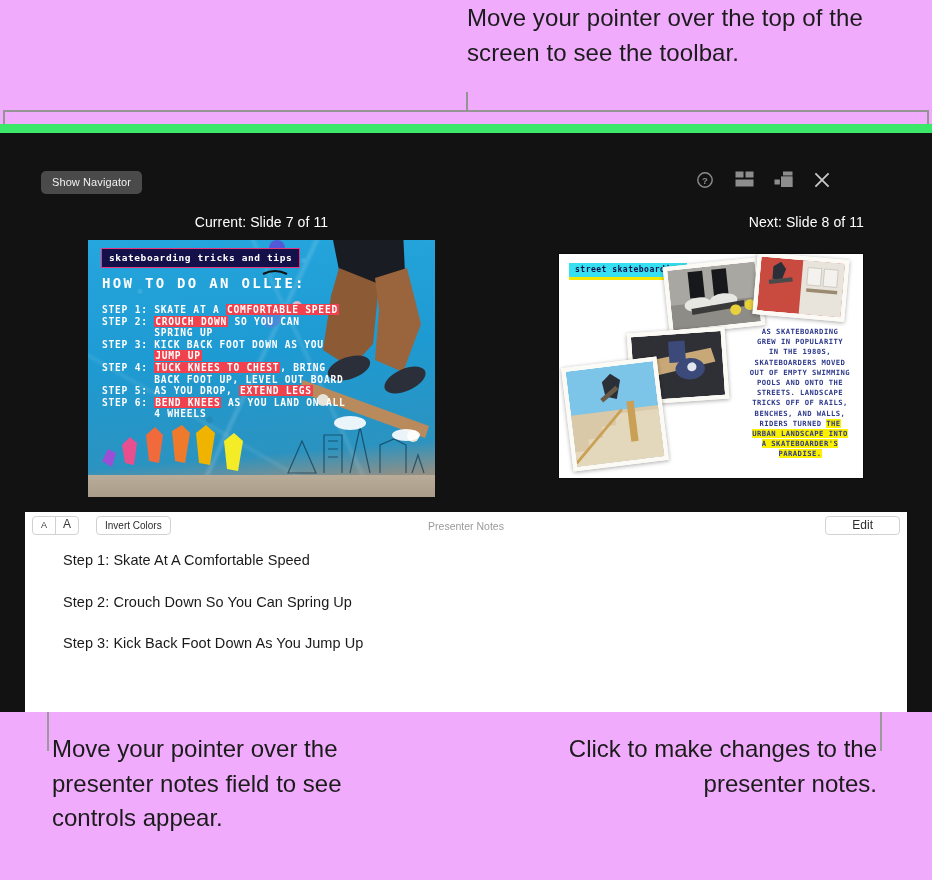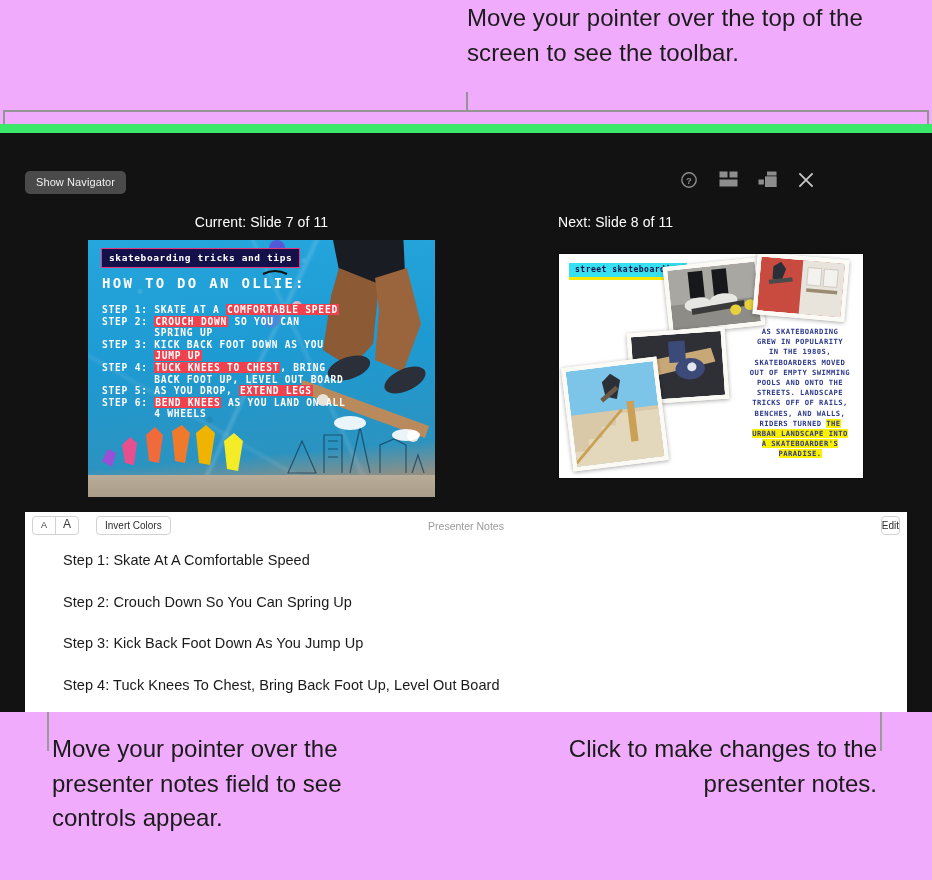--- a/index.html
+++ b/index.html
@@ -31,21 +31,21 @@
     position: absolute; left: 0px; top: 124px; width: 932px; height: 588px;
     background: #121212;
   }
   .green-bar {
     position: absolute; left: 0px; top: 0px; width: 932px; height: 9px;
     background: #3ce86a;
   }
 
   
   .pd-toolbar {
-    position: absolute; left: 0; top: 9px; width: 848px; height: 76px; padding-left: 43px;
+    position: absolute; left: 16px; top: 9px; width: 848px; height: 76px; padding-left: 43px;
   }
   .show-navigator {
     position: absolute; left: 25px; top: 162px - 124px;
     top: 38px;
     background: #4a4a4a; color: #f0f0f0;
     font-size: 11px; padding: 6px 11px; border-radius: 5px;
     border: none; line-height: 1; letter-spacing: 0.1px;
   }
   .timer {
     position: absolute; left: 0; top: 26px; width: 932px;
@@ -58,21 +58,21 @@
     display: flex; align-items: center; gap: 21px;
   }
   .pd-icons .ic { width: 18px; height: 18px; display:block; }
   .pd-icons svg { display:block; }
 
   
   .slide-label {
     position: absolute; color: #ffffff; font-size: 14px; letter-spacing: 0.1px;
   }
   .lbl-current { left: 88px; top: 214px - 124px; top: 90px; width: 347px; text-align: center; }
-  .lbl-next    { left: 558px; top: 90px; width: 306px; text-align: left; }
+  .lbl-next    { left: 558px; top: 90px; width: 306px; text-align: right; }
 
   
   .slide-current {
     position: absolute; left: 88px; top: 240px - 124px; top: 116px;
     width: 347px; height: 257px; overflow: hidden;
     background: linear-gradient(#1aa8e0, #1f9fd6 60%, #2a94c4);
   }
   .slide-next {
     position: absolute; left: 558px; top: 129px;
     width: 306px; height: 226px; overflow: hidden;
@@ -174,21 +174,21 @@
     border: 1px solid #d2d2d2; border-radius: 4px; background: #fff;
     font-size: 10px; color: #2c2c2c; padding: 3px 8px; line-height: 11px;
   }
   .notes-title {
     position: absolute; left:0; top: 8px; width: 100%;
     text-align: center; font-size: 10.5px; color: #9a9a9a;
   }
   .edit-btn {
     position: absolute; right: 7px; top: 4px;
     border: 1px solid #d2d2d2; border-radius: 4px; background:#fff;
-    font-size: 10px; color: #2c2c2c; padding: 3px 0; line-height: 11px;
+    font-size: 12px; color: #2c2c2c; padding: 3px 26px; line-height: 11px;
   }
   .notes-body {
     position: absolute; left: 0; top: 26px; width: 100%; height: 174px;
     padding: 14px 24px 0 38px;
   }
   .note-line {
     font-size: 14.5px; color: #1a1a1a; line-height: 16px;
     margin-bottom: 25.5px; letter-spacing: 0.05px;
   }
 
@@ -408,21 +408,20 @@
         <div>A</div>
       </div>
       <button class="invert-btn">Invert Colors</button>
       <div class="notes-title">Presenter Notes</div>
       <button class="edit-btn">Edit</button>
     </div>
     <div class="notes-body">
         <div class="note-line">Step 1: Skate At A Comfortable Speed</div>
         <div class="note-line">Step 2: Crouch Down So You Can Spring Up</div>
         <div class="note-line">Step 3: Kick Back Foot Down As You Jump Up</div>
-        <div class="note-line">Step 4: Tuck Knees To Chest, Bring Back Foot Up, Level Out Board</div>
       </div>
   </div>
 
   <div class="leader-bl"></div>
   <div class="leader-br"></div>
   <div class="callout-bl">Move your pointer over the presenter notes field to see controls appear.</div>
   <div class="callout-br">Click to make changes to the presenter notes.</div>
 
 </div>
 

